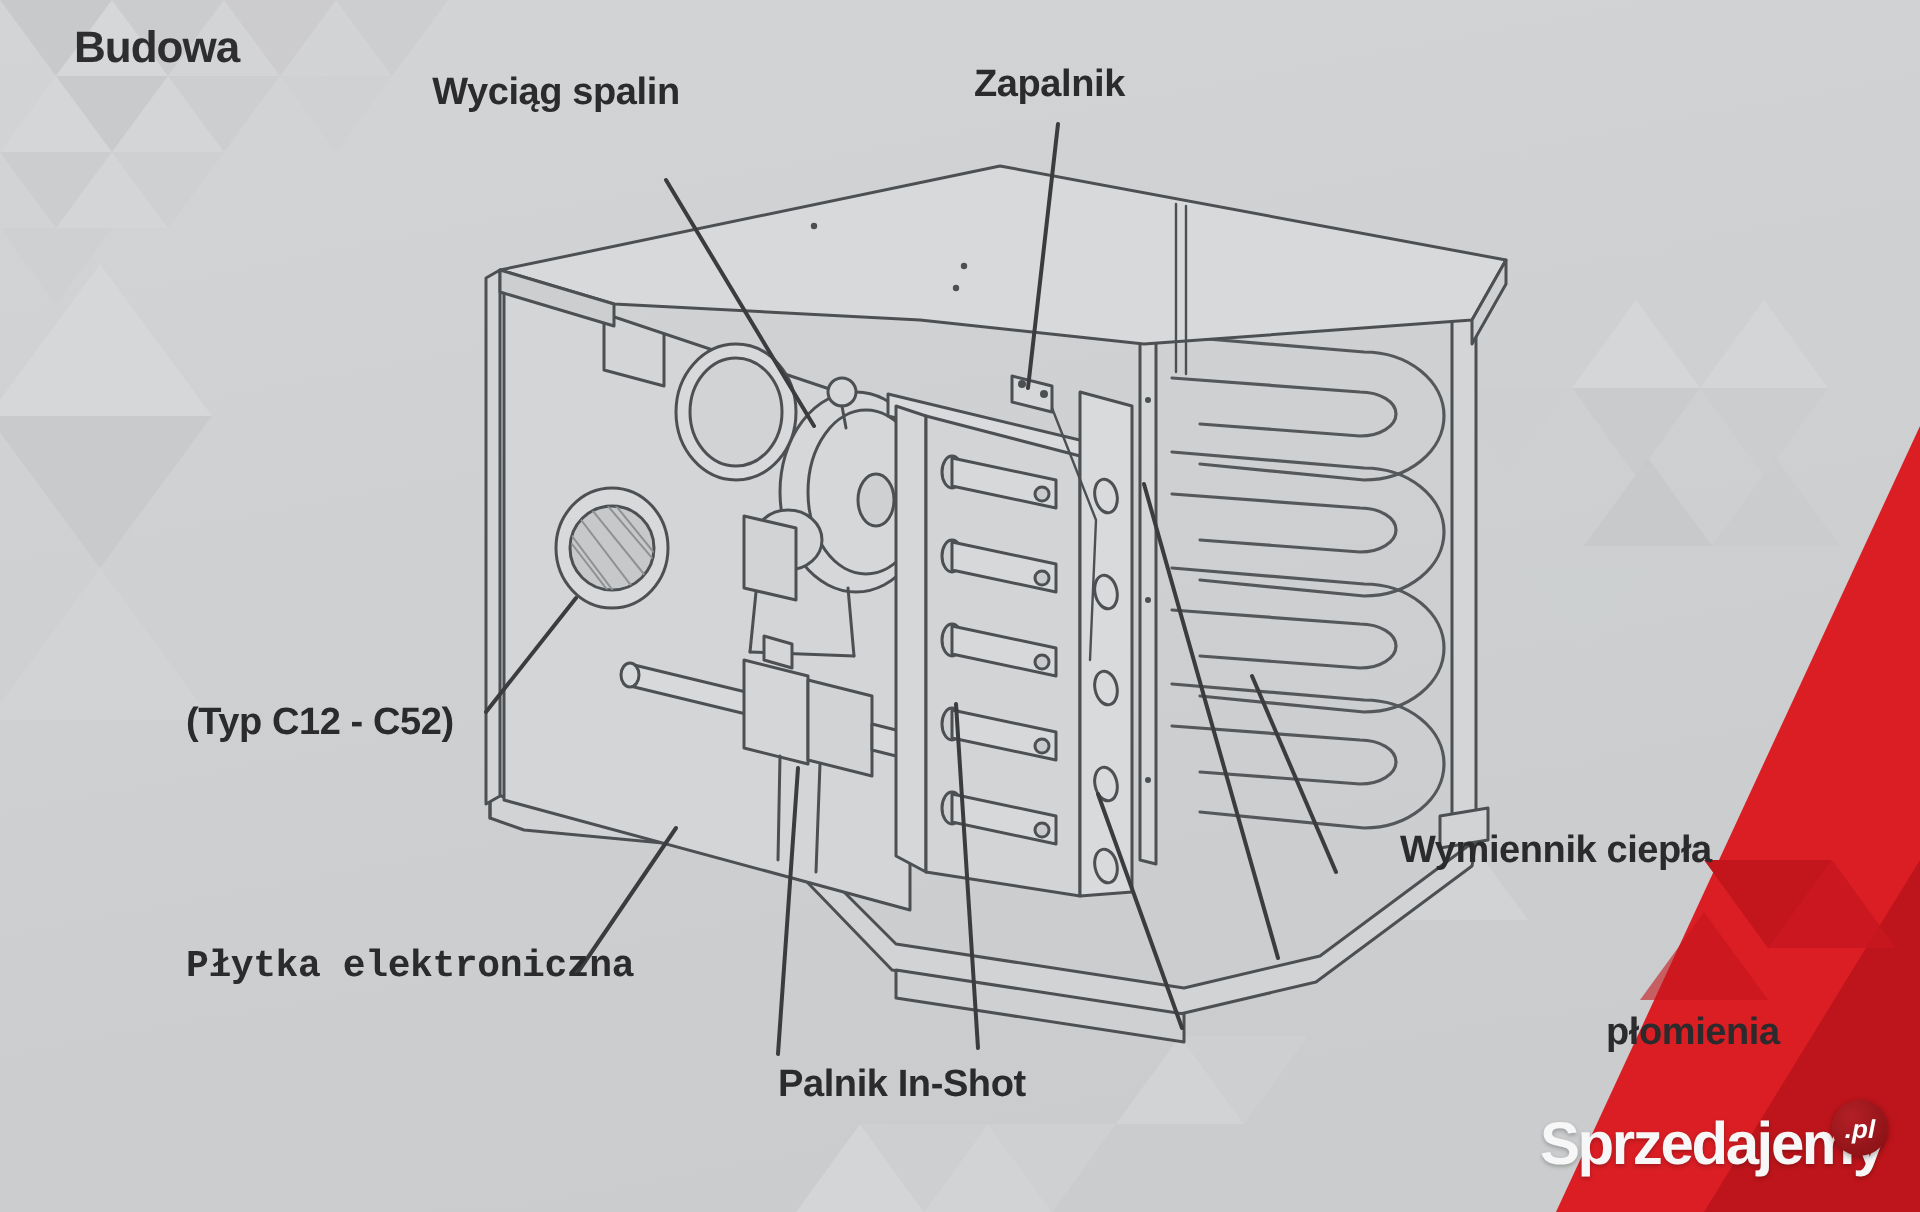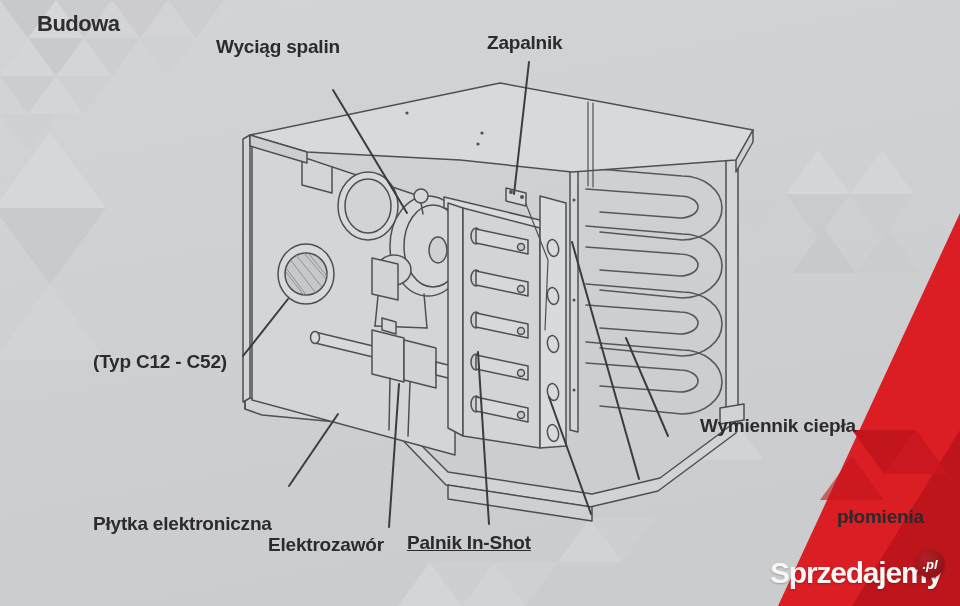--- a/index.html
+++ b/index.html
@@ -217,28 +217,27 @@
   <div class="lbl center" style="left:118px;top:33px;width:320px;">
     <div>Wyciąg spalin</div>
   </div>
 
   <div class="lbl" style="left:487px;top:29px;">Zapalnik</div>
 
   <div class="lbl" style="left:93px;top:348px;">
     <div>(Typ C12 - C52)</div>
   </div>
 
-  <div class="lbl" style="left:93px;top:510px;">Płytka elektroniczna</div>
-
-  <div class="lbl" style="left:268px;top:531px;">Elektrozawór</div>
-
-  <div class="lbl" style="left:407px;top:529px;text-decoration:underline;">Palnik In-Shot</div>
-
-
-  <div class="lbl" style="left:803px;top:503px;margin-left:34px;">płomienia</div>
+  <div class="lbl" style="left:93px;top:469px;font-family:Liberation Mono, monospace;">Płytka elektroniczna</div>
+
+
+  <div class="lbl" style="left:389px;top:529px;">Palnik In-Shot</div>
+
+
+  <div class="lbl" style="left:803px;top:503px;">płomienia</div>
 
   <div class="lbl" style="left:700px;top:412px;">Wymiennik ciepła</div>
 
   <div class="logo">
     <span class="brand">Sprzedajemy</span>
     <span class="badge">.pl</span>
   </div>
 
 </div>
 

